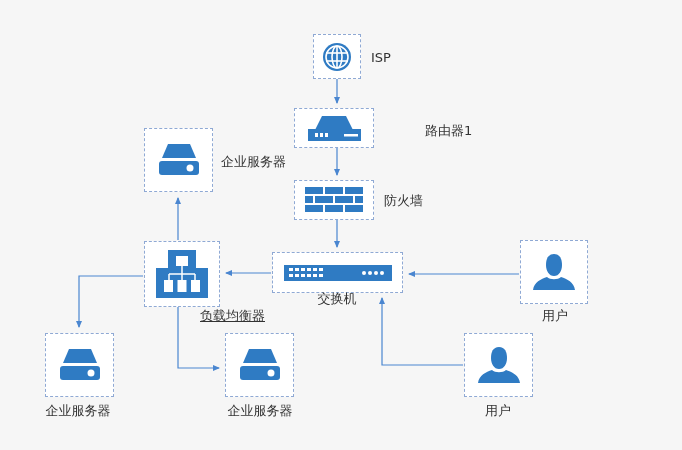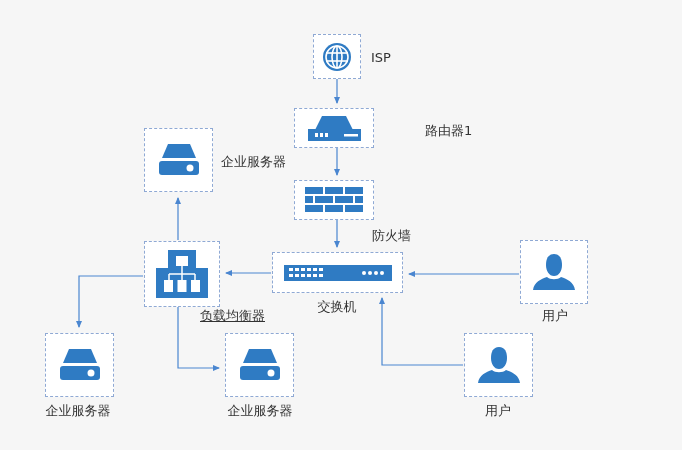--- a/index.html
+++ b/index.html
@@ -88,21 +88,21 @@
       <rect x="0" y="9" width="8" height="7"></rect>
       <rect x="10" y="9" width="18" height="7"></rect>
       <rect x="30" y="9" width="18" height="7"></rect>
       <rect x="50" y="9" width="8" height="7"></rect>
       <rect x="0" y="18" width="18" height="7"></rect>
       <rect x="20" y="18" width="18" height="7"></rect>
       <rect x="40" y="18" width="18" height="7"></rect>
     </g>
   </svg>
 </div>
-<span class="label" style="left:372px;top:194px;margin-top:35px;">防火墙</span>
+<span class="label" style="left:384px;top:194px;">防火墙</span>
 
 <div class="node" style="left:272px;top:252px;width:131px;height:41px;">
   <svg class="icon" width="108" height="16" viewBox="0 0 108 16">
     <rect x="0" y="0" width="108" height="16" fill="#2f7bc3"></rect>
     <g fill="#ffffff">
       <rect x="5" y="3" width="4" height="3"></rect>
         <rect x="11" y="3" width="4" height="3"></rect>
         <rect x="17" y="3" width="4" height="3"></rect>
       <rect x="23" y="3" width="4" height="3"></rect>
         <rect x="29" y="3" width="4" height="3"></rect>
@@ -113,21 +113,21 @@
       <rect x="23" y="9" width="4" height="3"></rect>
         <rect x="29" y="9" width="4" height="3"></rect>
         <rect x="35" y="9" width="4" height="3"></rect>
       <circle cx="80" cy="8" r="2"></circle>
         <circle cx="86" cy="8" r="2"></circle>
         <circle cx="92" cy="8" r="2"></circle>
         <circle cx="98" cy="8" r="2"></circle>
     </g>
   </svg>
 </div>
-<span class="label center" style="left:337px;top:300px;">交换机</span>
+<span class="label center" style="left:337px;top:292px;">交换机</span>
 
 <div class="node" style="left:144px;top:241px;width:76px;height:66px;">
   <svg class="icon" width="52" height="48" viewBox="0 0 52 48">
     <path d="M12,0 L40,0 L40,18 L52,18 L52,48 L0,48 L0,18 L12,18 Z" fill="#2f7bc3"></path>
     <rect x="20" y="6" width="12" height="10" fill="#ffffff"></rect>
     <g stroke="#ffffff" stroke-width="1.5" fill="none">
       <line x1="26" y1="16" x2="26" y2="24"></line>
       <line x1="13" y1="24" x2="39" y2="24"></line>
       <line x1="13" y1="24" x2="13" y2="30"></line>
       <line x1="26" y1="24" x2="26" y2="30"></line>

